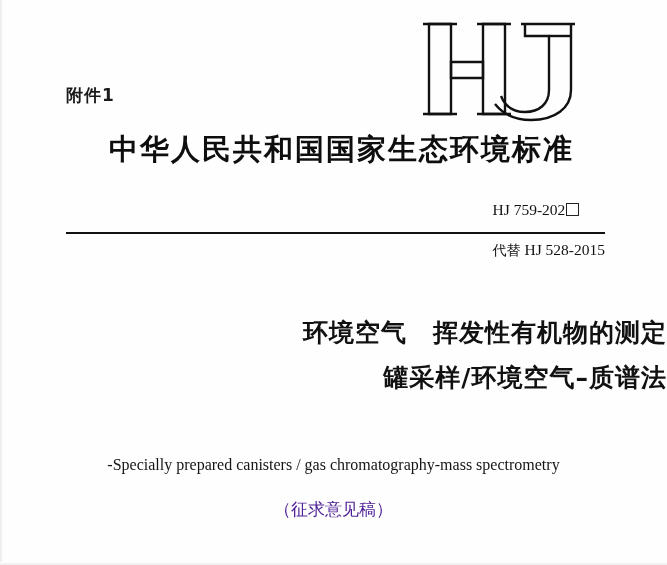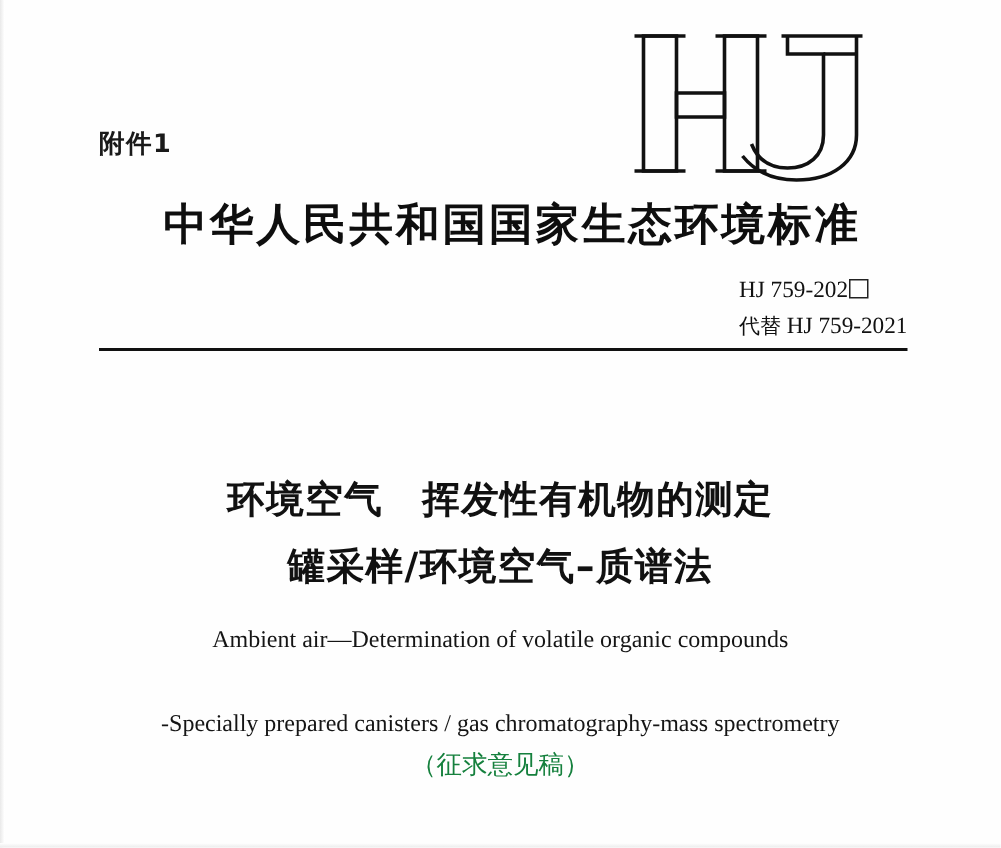--- a/index.html
+++ b/index.html
@@ -69,20 +69,21 @@
     right: 62px;
     top: 182px;
     text-align: left;
     font-family: "Liberation Serif", serif;
     font-size: 15.5px;
     line-height: 1.55;
     color: #111111;
   }
   .std-numbers .line {
     white-space: nowrap;
+    margin-top: 16px;
   }
   .std-numbers .cjk {
     font-family: "DejaVu Sans", sans-serif;
     font-size: 14px;
     text-align: center;
   }
   .blank-box {
     display: inline-block;
     width: 11px;
     height: 11px;
@@ -100,21 +101,21 @@
     height: 2px;
     background: #111111;
   }
 
   
   .subject-cn {
     position: absolute;
     left: 0;
     right: 0;
     top: 316px;
-    text-align: center;
+    text-align: right;
     font-family: "DejaVu Sans", sans-serif;
     font-size: 25px;
     font-weight: 700;
     letter-spacing: 1px;
     color: #111111;
   }
   .subject-cn .line2 {
     margin-top: 12px;
   }
   .gap {
@@ -139,21 +140,21 @@
 
   
   .draft-note {
     position: absolute;
     left: 0;
     right: 0;
     top: 498px;
     text-align: center;
     font-family: "DejaVu Sans", sans-serif;
     font-size: 17px;
-    color: #15803d;
+    color: #4c1d95;
   }
 
   
   .scan-edge-left {
     position: absolute;
     left: 0; top: 0; bottom: 0;
     width: 3px;
     background: linear-gradient(to right, #e9e9e9, #ffffff);
   }
   .scan-edge-bottom {
@@ -198,33 +199,32 @@
   </div>
 
   <div class="std-title">中华人民共和国国家生态环境标准</div>
 
   <div class="std-numbers">
     <div class="line">
       <span>HJ 759-202</span><span class="blank-box"></span>
     </div>
     <div class="line">
       <span class="cjk">代替</span>
-      <span>HJ  759-2021</span>
+      <span>HJ  528-2015</span>
     </div>
   </div>
 
   <div class="rule"></div>
 
   <div class="subject-cn">
     <div class="line1">
       <span>环境空气</span><span class="gap"></span><span>挥发性有机物的测定</span>
     </div>
     <div class="line2">罐采样/环境空气–质谱法</div>
   </div>
 
   <div class="subject-en">
-    <div class="en1">Ambient air—Determination of volatile organic compounds</div>
     <div class="en2">-Specially prepared canisters / gas chromatography-mass spectrometry</div>
   </div>
 
   <div class="draft-note">（征求意见稿）</div>
 
 </div>
 
 </body></html>

